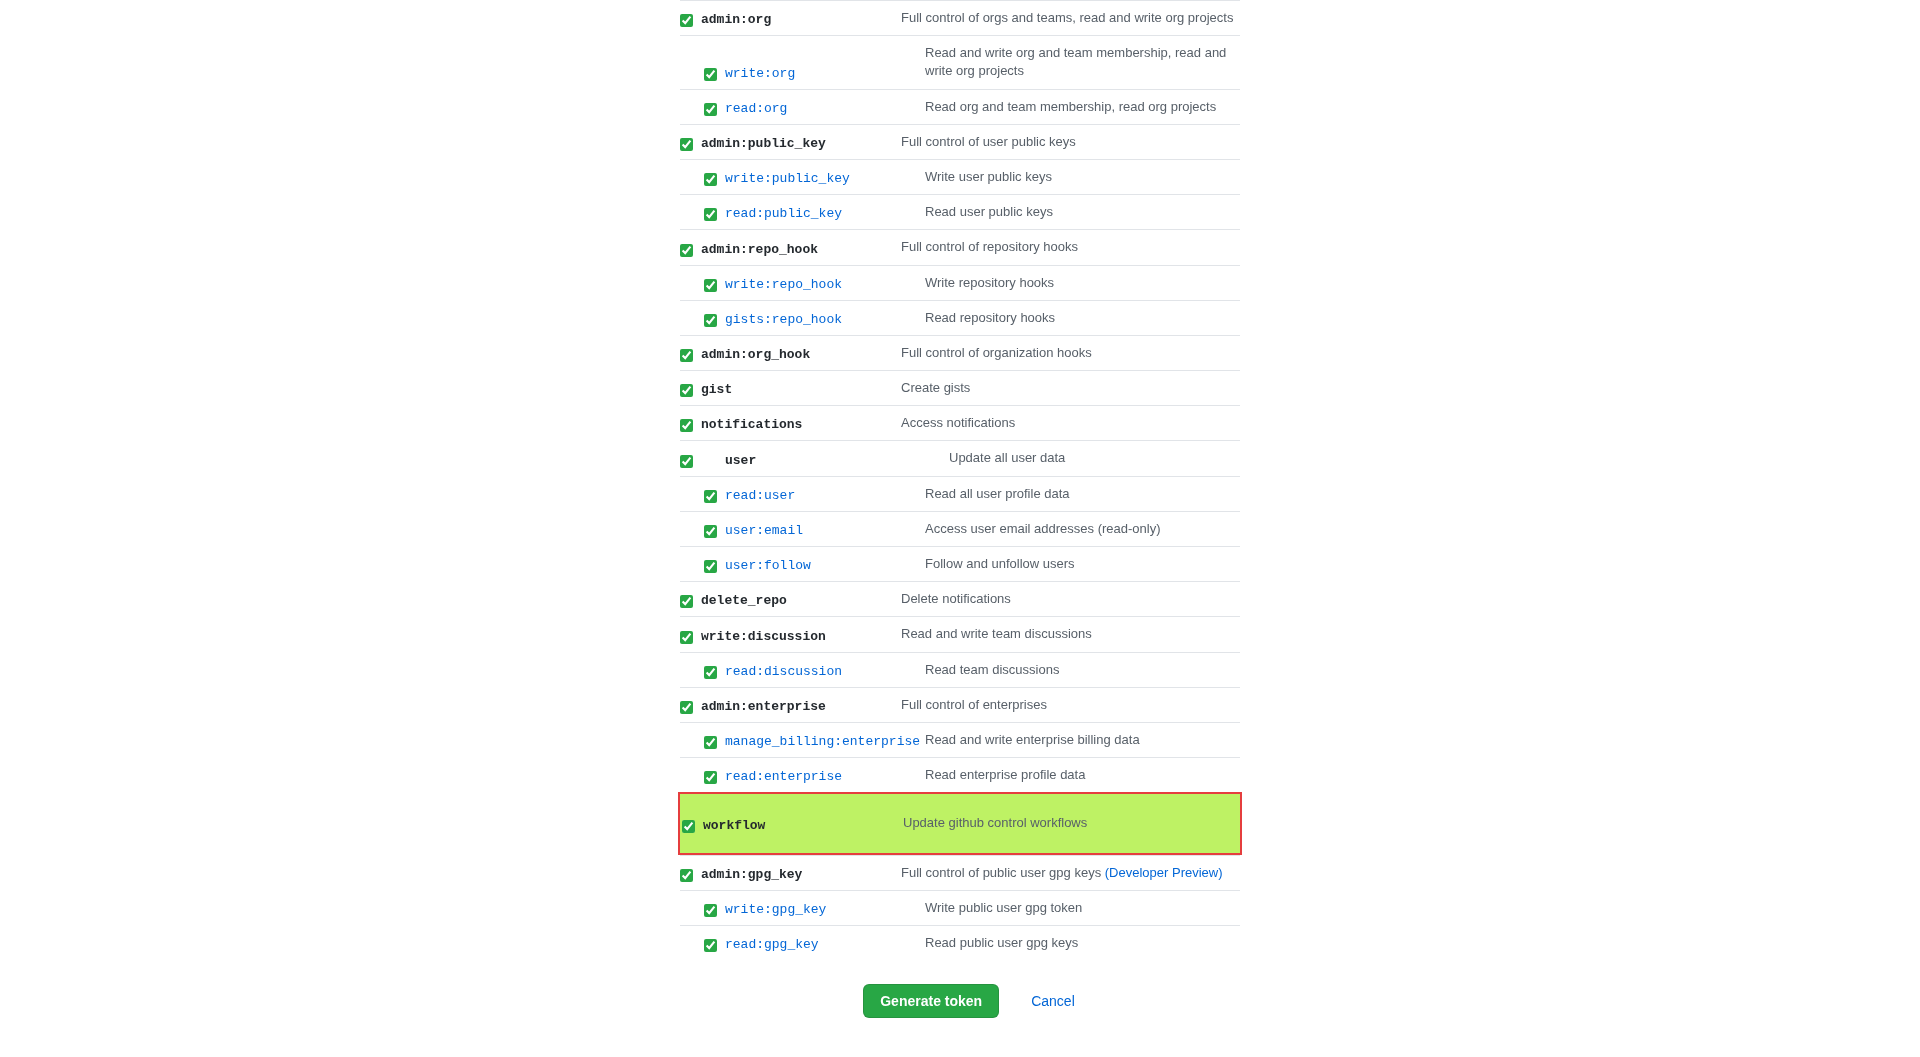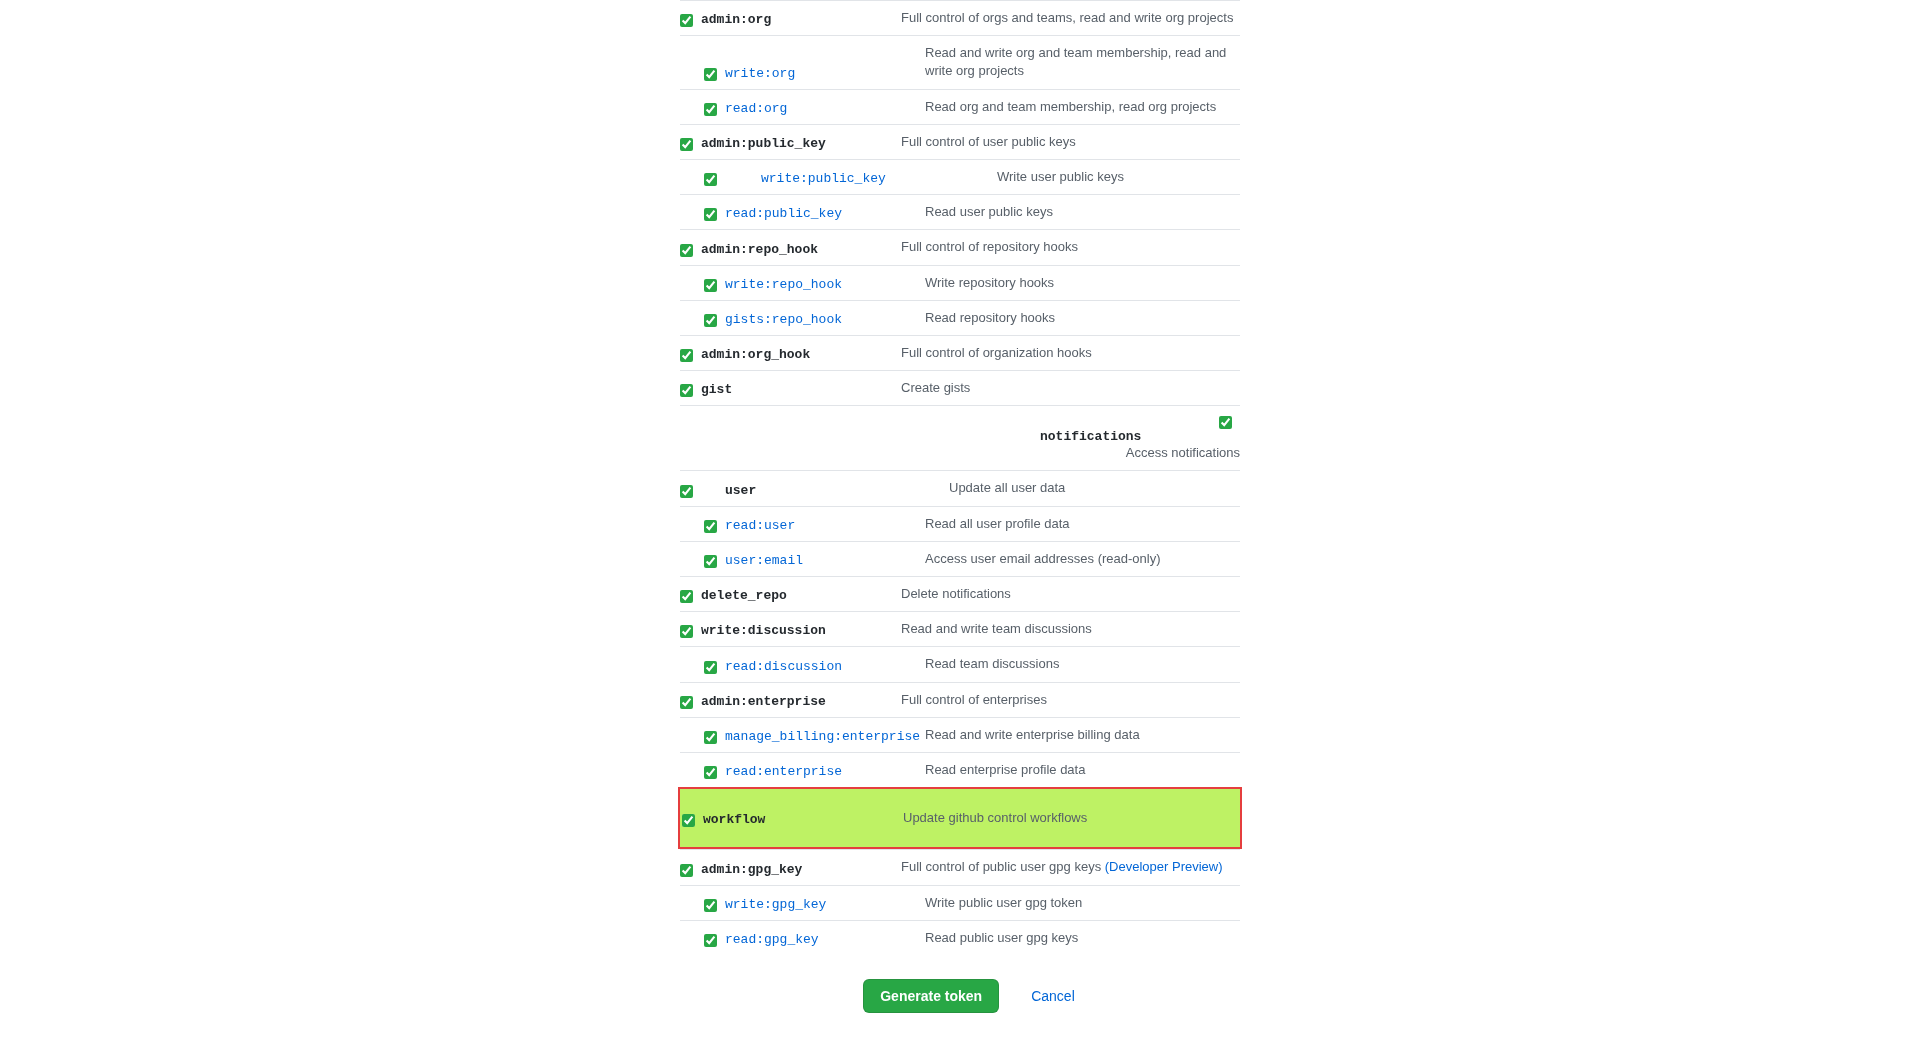--- a/index.html
+++ b/index.html
@@ -116,21 +116,21 @@
       <div class="scope-row sub" style="border-top: 1px solid rgb(225, 228, 232);">
         <input type="checkbox" class="scope-checkbox" checked="" style="">
         <span class="scope-name">read:org</span>
         <span class="scope-desc">Read org and team membership, read org projects</span>
       </div>
       <div class="scope-row" style="border-top: 1px solid rgb(225, 228, 232);">
         <input type="checkbox" class="scope-checkbox" checked="" style="">
         <span class="scope-name parent">admin:public_key</span>
         <span class="scope-desc">Full control of user public keys</span>
       </div>
-      <div class="scope-row sub" style="border-top: 1px solid rgb(225, 228, 232); gap: 36px;">
+      <div class="scope-row sub" style="border-top: 1px solid rgb(225, 228, 232);">
         <input type="checkbox" class="scope-checkbox" checked="" style="">
         <span class="scope-name">write:public_key</span>
         <span class="scope-desc">Write user public keys</span>
       </div>
       <div class="scope-row sub" style="border-top: 1px solid rgb(225, 228, 232);">
         <input type="checkbox" class="scope-checkbox" checked="" style="">
         <span class="scope-name">read:public_key</span>
         <span class="scope-desc">Read user public keys</span>
       </div>
       <div class="scope-row" style="border-top: 1px solid rgb(225, 228, 232);">
@@ -151,39 +151,44 @@
       <div class="scope-row" style="border-top: 1px solid rgb(225, 228, 232);">
         <input type="checkbox" class="scope-checkbox" checked="" style="">
         <span class="scope-name parent">admin:org_hook</span>
         <span class="scope-desc">Full control of organization hooks</span>
       </div>
       <div class="scope-row" style="border-top: 1px solid rgb(225, 228, 232);">
         <input type="checkbox" class="scope-checkbox" checked="" style="">
         <span class="scope-name parent">gist</span>
         <span class="scope-desc">Create gists</span>
       </div>
-      <div class="scope-row" style="border-top: 1px solid rgb(225, 228, 232); flex-direction: column;">
+      <div class="scope-row" style="border-top: 1px solid rgb(225, 228, 232);">
         <input type="checkbox" class="scope-checkbox" checked="" style="">
         <span class="scope-name parent">notifications</span>
         <span class="scope-desc">Access notifications</span>
       </div>
       <div class="scope-row" style="border-top: 1px solid rgb(225, 228, 232); gap: 24px;">
         <input type="checkbox" class="scope-checkbox" checked="" style="">
         <span class="scope-name parent">user</span>
         <span class="scope-desc">Update all user data</span>
       </div>
       <div class="scope-row sub" style="border-top: 1px solid rgb(225, 228, 232);">
         <input type="checkbox" class="scope-checkbox" checked="" style="">
         <span class="scope-name">read:user</span>
         <span class="scope-desc">Read all user profile data</span>
       </div>
       <div class="scope-row sub" style="border-top: 1px solid rgb(225, 228, 232);">
         <input type="checkbox" class="scope-checkbox" checked="" style="">
         <span class="scope-name">user:email</span>
         <span class="scope-desc">Access user email addresses (read-only)</span>
+      </div>
+      <div class="scope-row sub" style="border-top: 1px solid rgb(225, 228, 232);">
+        <input type="checkbox" class="scope-checkbox" checked="" style="">
+        <span class="scope-name">user:follow</span>
+        <span class="scope-desc">Follow and unfollow users</span>
       </div>
       <div class="scope-row" style="border-top: 1px solid rgb(225, 228, 232);">
         <input type="checkbox" class="scope-checkbox" checked="" style="">
         <span class="scope-name parent">delete_repo</span>
         <span class="scope-desc">Delete notifications</span>
       </div>
       <div class="scope-row" style="border-top: 1px solid rgb(225, 228, 232);">
         <input type="checkbox" class="scope-checkbox" checked="" style="">
         <span class="scope-name parent">write:discussion</span>
         <span class="scope-desc">Read and write team discussions</span>

